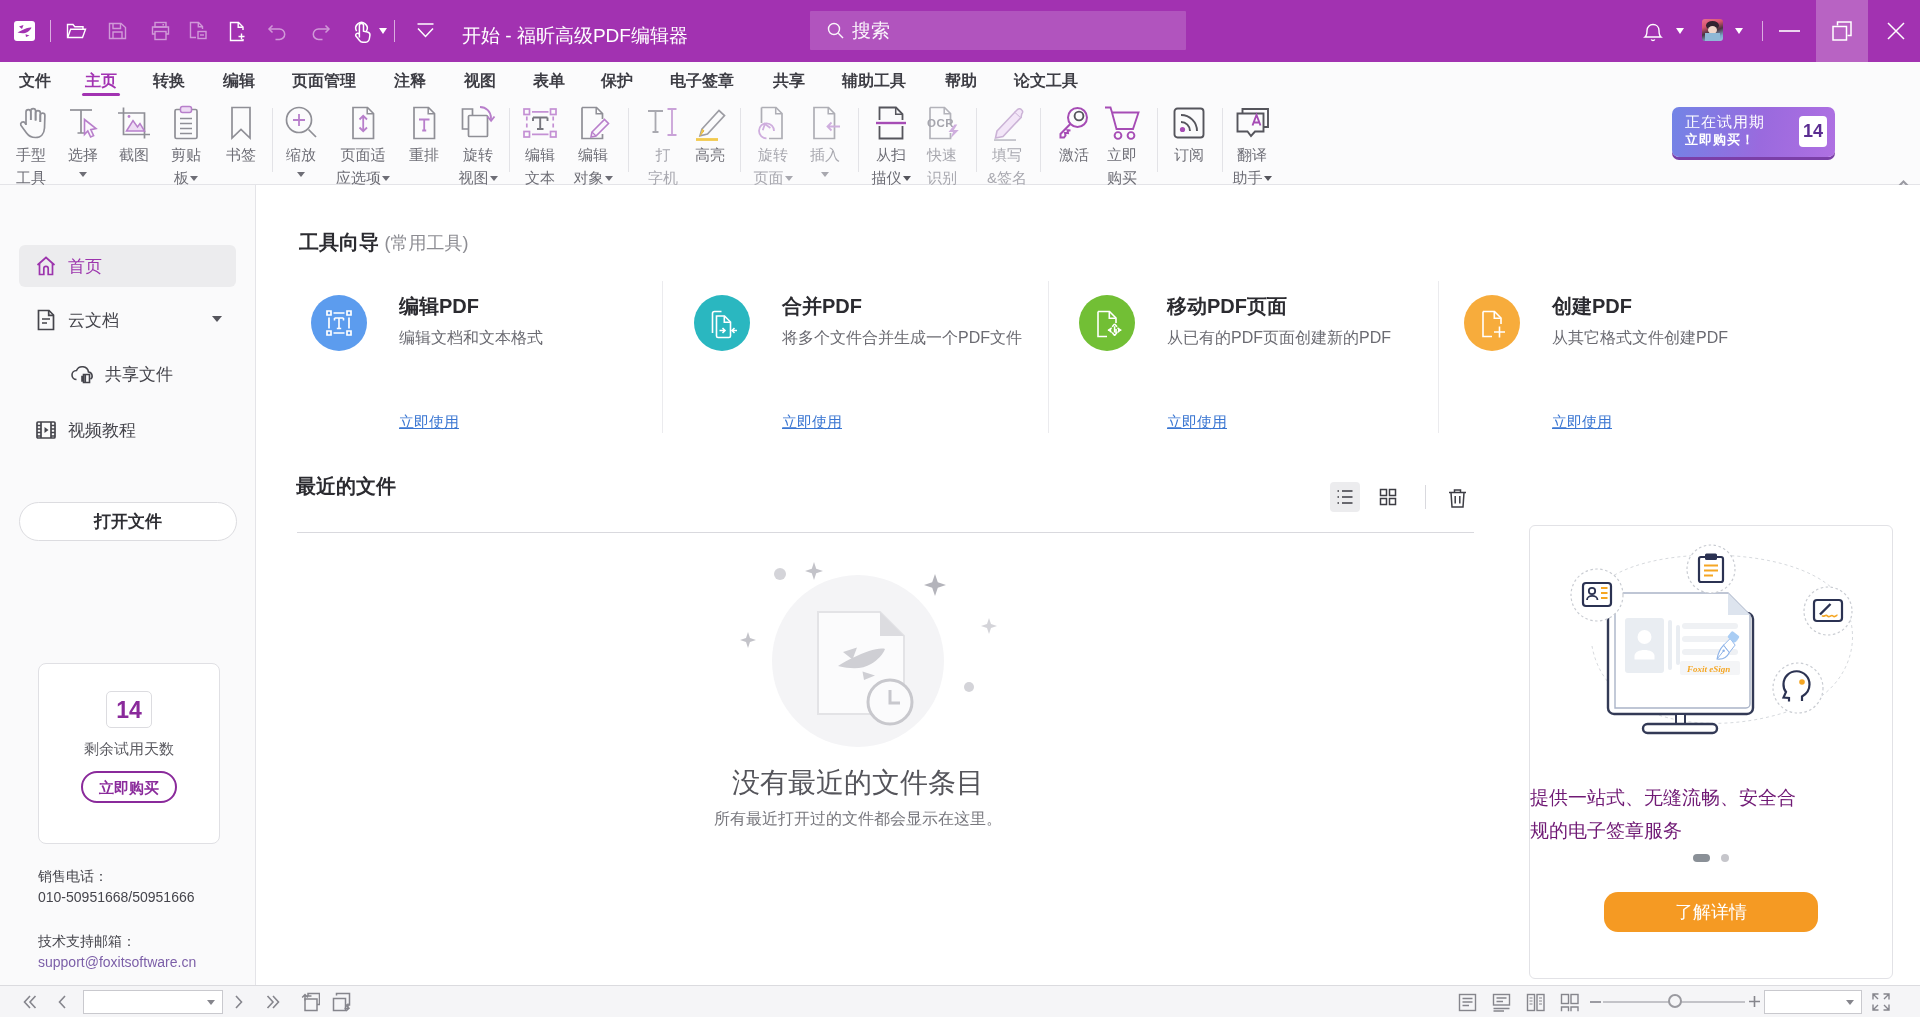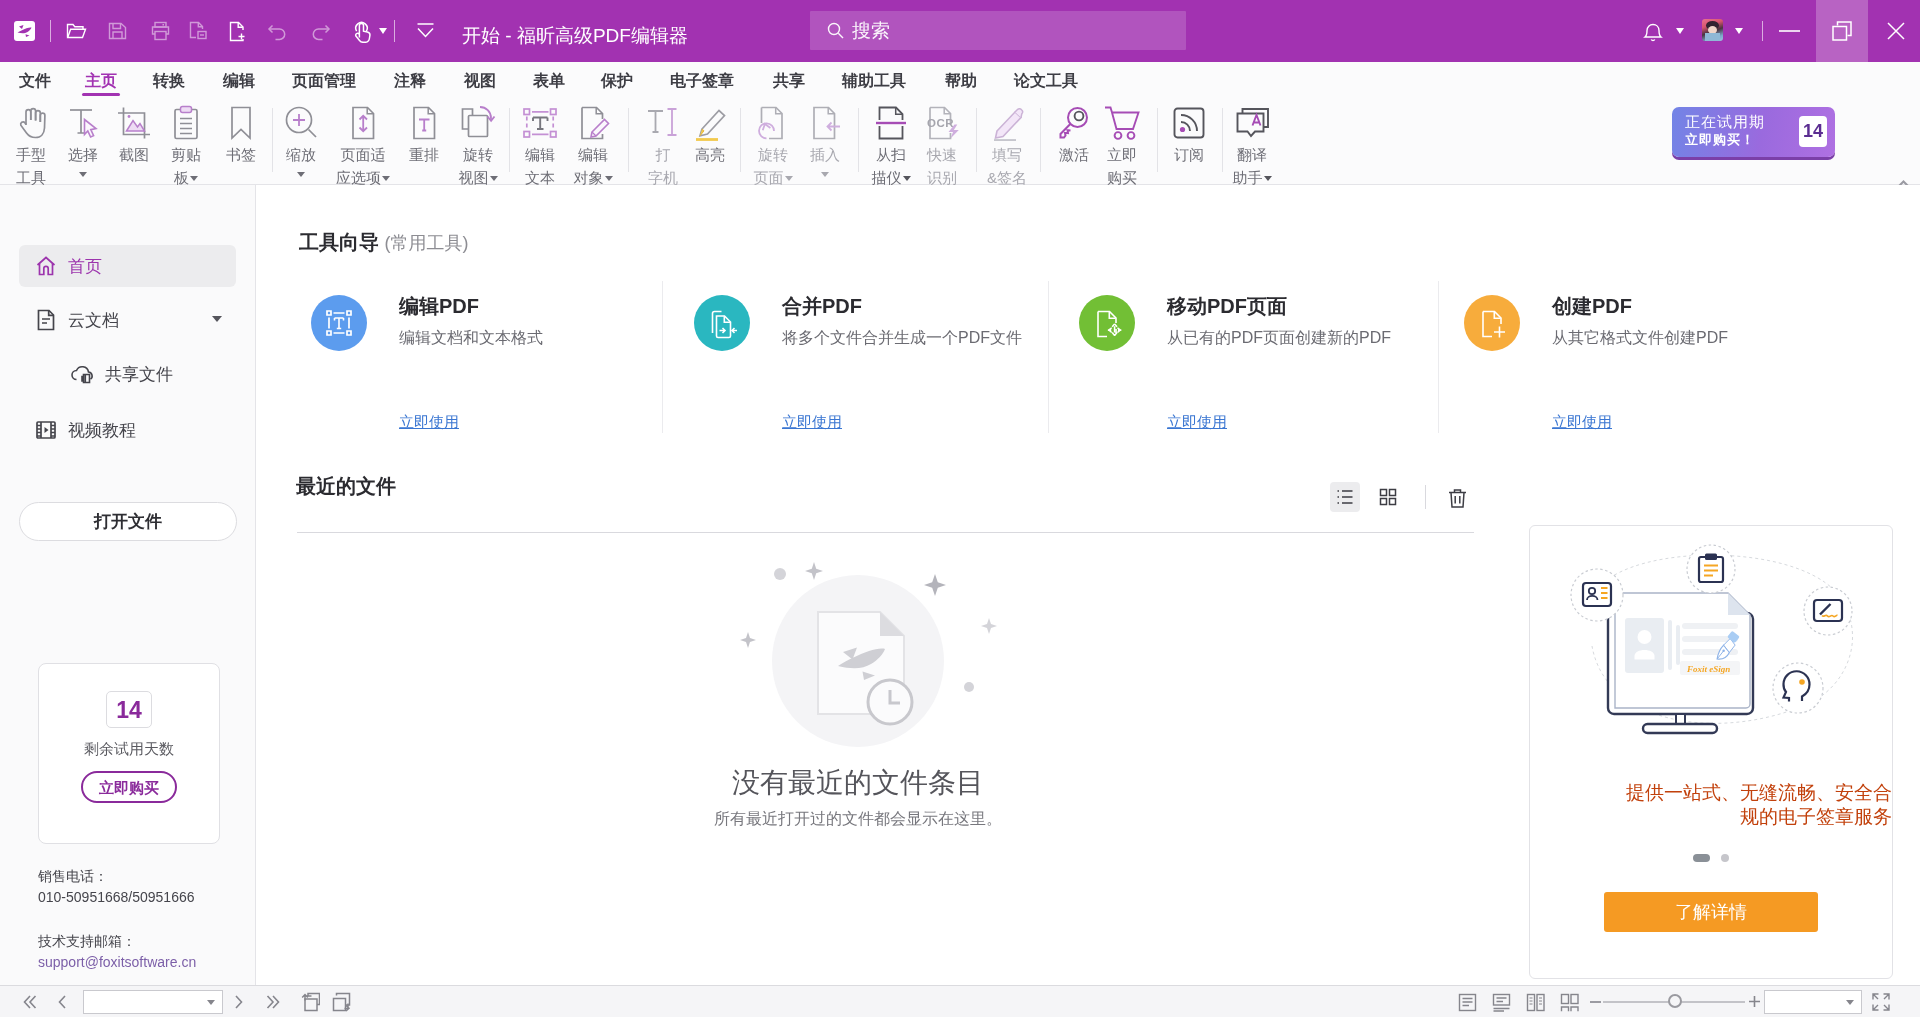--- a/index.html
+++ b/index.html
@@ -64,24 +64,24 @@
 .vline { position:absolute; top:96px; width:1px; height:152px; background:#ebebee; }
 
 #recent-title { position:absolute; left:40px; top:288px; }
 .viewbtn { position:absolute; top:297px; width:30px; height:30px; border-radius:4px; }
 #recent-line { position:absolute; left:41px; top:347px; width:1177px; height:1px; background:#d9d9de; }
 #empty { position:absolute; left:242px; top:281px; width:720px; height:480px; }
 #empty .bigtxt { position:absolute; left:0; top:298px; width:100%; text-align:center; font-size:28px; color:#55555b; }
 #empty .smalltxt { position:absolute; left:0; top:343px; width:100%; text-align:center; font-size:16px; color:#77777d; }
 
 #esign { position:absolute; left:1273px; top:340px; width:364px; height:454px; background:#fff; border:1px solid #e2e2e6; border-radius:6px; }
-#esign .adtext { position:absolute; left:0; top:255px; width:100%; text-align:right; font-size:19px; color:#c2410c; line-height:24px; }
+#esign .adtext { position:absolute; left:0; top:255px; width:100%; text-align:left; font-size:19px; color:#701a75; line-height:33px; }
 #esign .dot1 { position:absolute; left:163px; top:328px; width:17px; height:8px; background:#8a9097; border-radius:4px; }
 #esign .dot2 { position:absolute; left:191px; top:328px; width:8px; height:8px; background:#c6c6cb; border-radius:50%; }
-#esign .learn { position:absolute; left:74px; top:366px; width:214px; height:40px; background:#f59a23; border-radius:3px; color:#fff; font-size:18px; text-align:center; line-height:40px; }
+#esign .learn { position:absolute; left:74px; top:366px; width:214px; height:40px; background:#f59a23; border-radius:14px; color:#fff; font-size:18px; text-align:center; line-height:40px; }
 
 
 #statusbar { position:absolute; left:0; top:985px; width:1920px; height:32px; background:#f5f5f7; border-top:1px solid #dbdbdf; }
 #statusbar svg { position:absolute; }
 #pageinput { position:absolute; left:83px; top:4px; width:140px; height:24px; background:#fff; border:1px solid #c9c9ce; }
 #pageinput::after { content:""; position:absolute; right:7px; top:9px; border-left:4.5px solid transparent; border-right:4.5px solid transparent; border-top:5px solid #85858c; }
 #zoomsel { position:absolute; left:1764px; top:4px; width:98px; height:24px; background:#fff; border:1px solid #c9c9ce; }
 #zoomsel::after { content:""; position:absolute; right:7px; top:9px; border-left:4.5px solid transparent; border-right:4.5px solid transparent; border-top:5px solid #85858c; }
 </style>
 </head>

